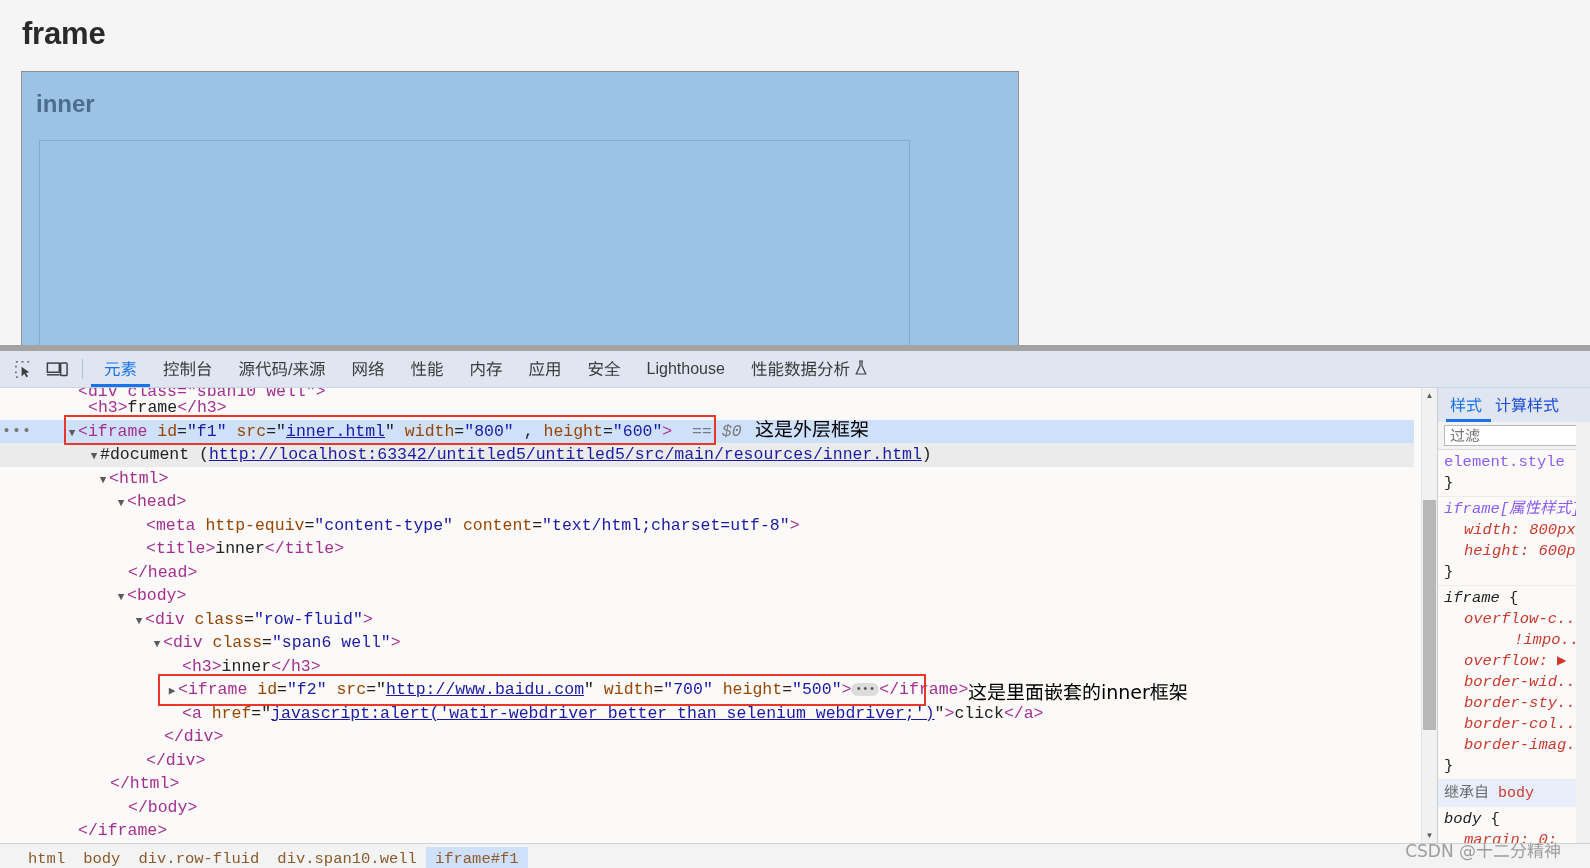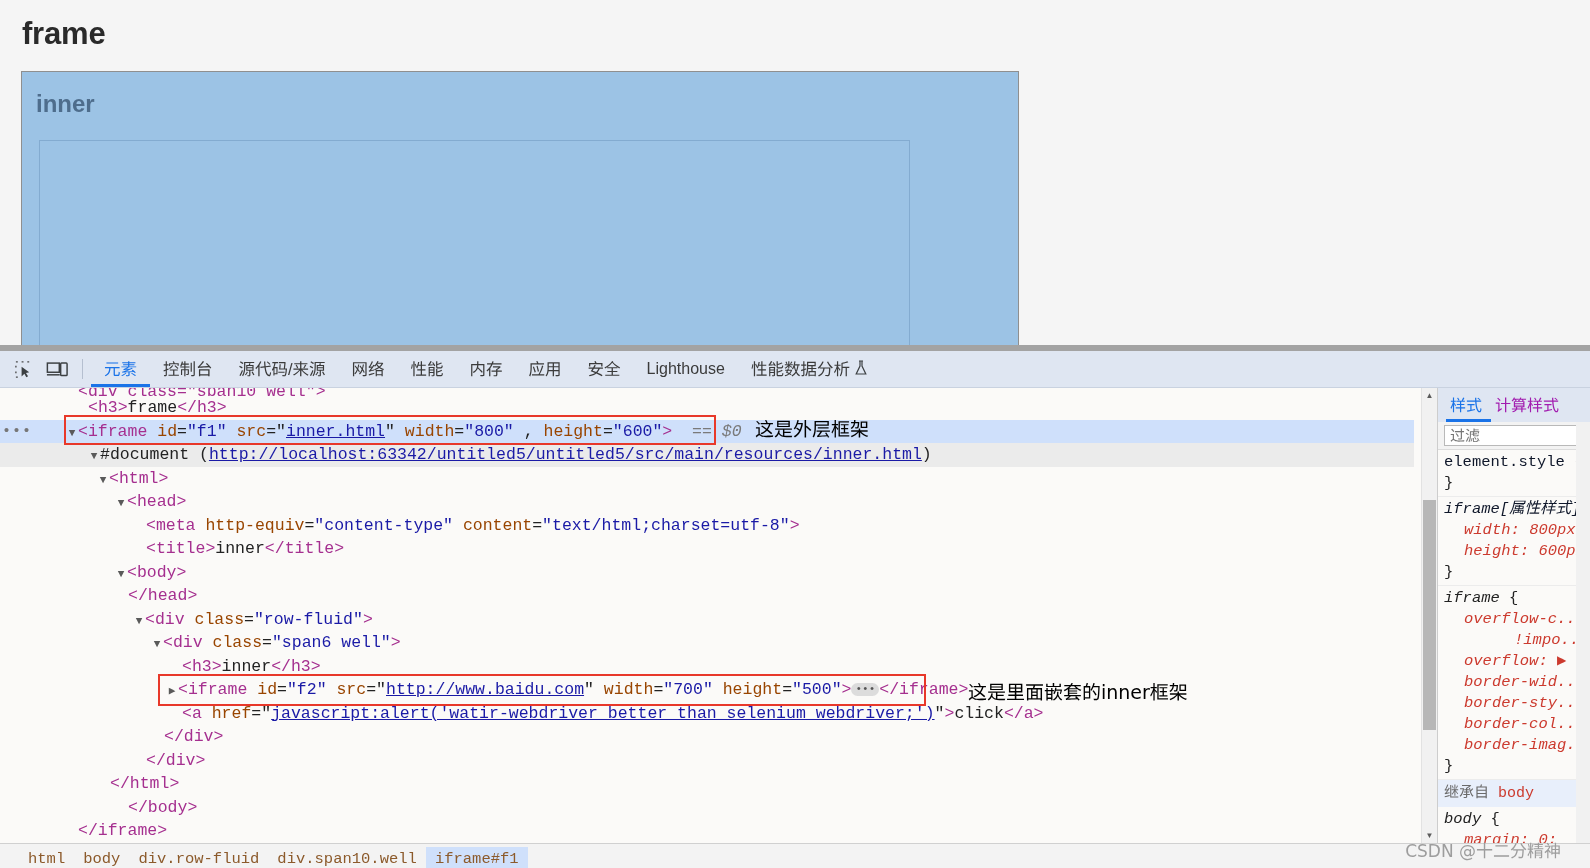--- a/index.html
+++ b/index.html
@@ -258,21 +258,21 @@
     height: 34px;
     min-height: 34px;
     background: #dfe6f2;
     display: flex;
     align-items: flex-end;
     padding-left: 8px;
     box-sizing: border-box;
   }
   .st-tab {
     font-size: 16px;
-    color: #a21caf;
+    color: #1d4ed8;
     padding: 0 9px 6px 4px;
     cursor: pointer;
     white-space: nowrap;
   }
   .st-tab.active {
     color: #1a73e8;
     box-shadow: inset 0 -3px 0 #1a73e8;
   }
   #filter-row {
     height: 28px;
@@ -299,21 +299,21 @@
   #styles-content {
     flex: 1;
     overflow: hidden;
     font-family: "Liberation Mono", monospace;
     font-size: 15.5px;
     line-height: 21px;
     color: #222;
     white-space: nowrap;
   }
   .rule-block { padding: 2px 0 2px 6px; border-bottom: 1px solid #ececec; }
-  .sel-grey { color: #0f172a; margin-top: 36px; }
+  .sel-grey { color: #8b5cf6; margin-top: 36px; }
   .sel-dark { color: #222; }
   .prop { color: #cc3a2e; font-style: italic; padding-left: 20px; }
   .imp { color: #cc3a2e; font-style: italic; padding-left: 70px; }
   .inherit-row {
     background: #e8effb;
     color: #6b6b6b;
     padding: 3px 5px 3px 6px;
     font-size: 15px;
   }
   .inherit-row .selname { color: #cc3a2e; }
@@ -442,25 +442,25 @@
 
         <div class="dom-row">
           <span class="ind" style="width:146px;"></span><span class="tag">&lt;</span><span class="tag">meta</span><span class="txt"> </span><span class="attr">http-equiv</span><span class="txt">=</span><span class="val">"content-type"</span><span class="txt"> </span><span class="attr">content</span><span class="txt">=</span><span class="val">"text/html;charset=utf-8"</span><span class="tag">&gt;</span>
         </div>
 
         <div class="dom-row">
           <span class="ind" style="width:146px;"></span><span class="tag">&lt;title&gt;</span><span class="txt">inner</span><span class="tag">&lt;/title&gt;</span>
         </div>
 
         <div class="dom-row">
+          <span class="ind" style="width:128px;"></span><span class="tag">&lt;/head&gt;</span>
+        </div>
+
+        <div class="dom-row">
           <span class="ind" style="width:115px;"></span><span class="twisty">▼</span><span class="tag">&lt;body&gt;</span>
-        </div>
-
-        <div class="dom-row">
-          <span class="ind" style="width:128px;"></span><span class="tag">&lt;/head&gt;</span>
         </div>
 
         <div class="dom-row">
           <span class="ind" style="width:133px;"></span><span class="twisty">▼</span><span class="tag">&lt;</span><span class="tag">div</span><span class="txt"> </span><span class="attr">class</span><span class="txt">=</span><span class="val">"row-fluid"</span><span class="tag">&gt;</span>
         </div>
 
         <div class="dom-row">
           <span class="ind" style="width:151px;"></span><span class="twisty">▼</span><span class="tag">&lt;</span><span class="tag">div</span><span class="txt"> </span><span class="attr">class</span><span class="txt">=</span><span class="val">"span6 well"</span><span class="tag">&gt;</span>
         </div>
 

